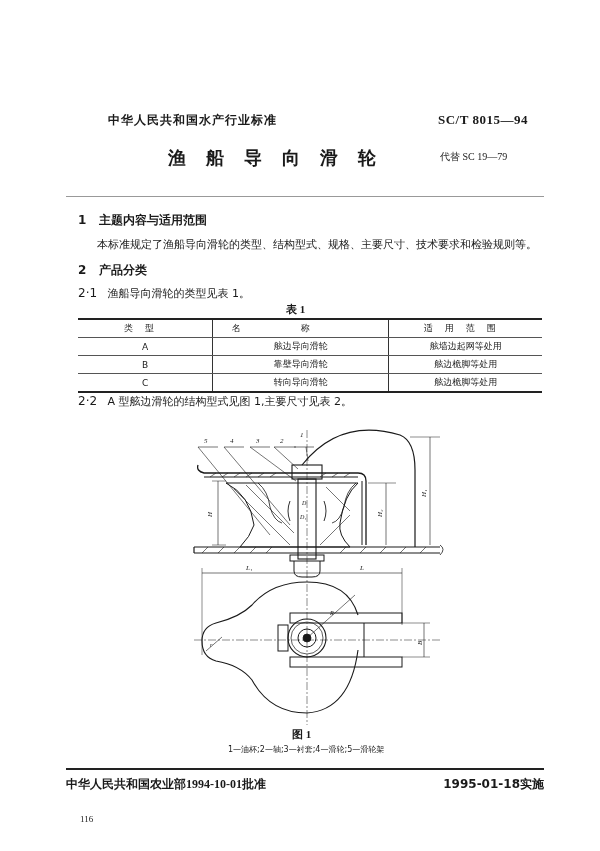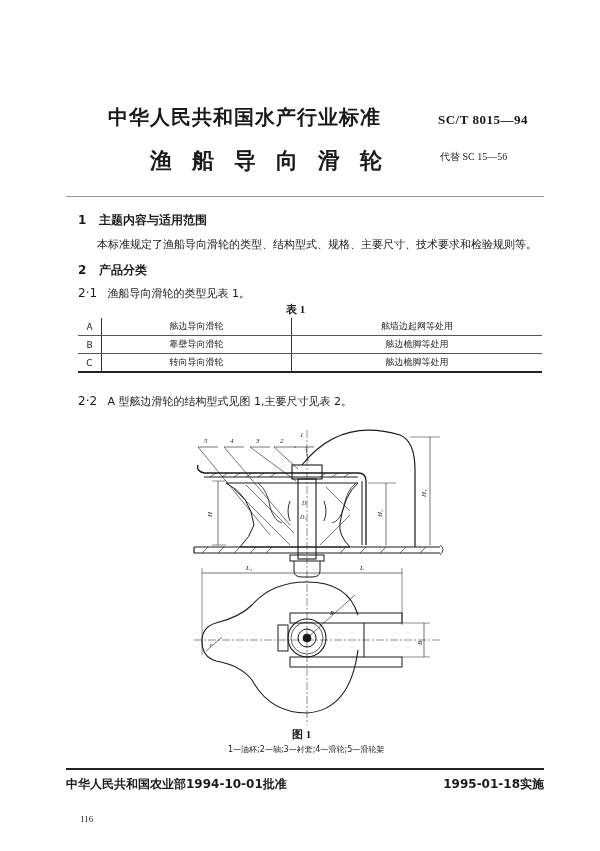--- a/index.html
+++ b/index.html
@@ -1,49 +1,49 @@
 <!DOCTYPE html>
 <html><head>
 <meta charset="utf-8">
 <style>
   html, body { margin: 0; padding: 0; background: #ffffff; }
   body { width: 600px; height: 851px; position: relative; overflow: hidden;
          font-family: "DejaVu Sans", "Liberation Sans", sans-serif; color: #1a1a1a; }
   .abs { position: absolute; }
-  .std-org { left: 108px; top: 104px; font-size: 20px; font-weight: bold; letter-spacing: 1px; }
+  .std-org { left: 108px; top: 112px; font-size: 12px; font-weight: bold; letter-spacing: 1px; }
   .std-no { left: 438px; top: 112px; font-size: 13px; font-family: "Liberation Serif", serif; font-weight: bold; letter-spacing: 0.5px; }
-  .doc-title { left: 150px; top: 146px; font-size: 22px; font-weight: bold; letter-spacing: 20px; }
+  .doc-title { left: 168px; top: 146px; font-size: 18px; font-weight: bold; letter-spacing: 20px; }
   .replaces { left: 440px; top: 150px; font-size: 10px; font-family: "Liberation Serif", serif; }
   .hr-top { left: 66px; top: 196px; width: 478px; height: 1px; background: #999; }
   .sec { font-size: 12px; font-weight: bold; }
   .body { font-size: 11px; }
   .tbl-caption { left: 286px; top: 302px; font-size: 11px; font-family: "Liberation Serif", serif; font-weight: bold; }
   table.t1 { position: absolute; left: 78px; top: 318px; width: 464px; border-collapse: collapse; font-size: 9px; }
   table.t1 th, table.t1 td { border-left: 1px solid #333; border-right: 1px solid #333; border-bottom: 1px solid #555; text-align: center; height: 17px; padding: 0; font-weight: normal; }
   table.t1 tr:first-child th { border-top: 2px solid #222; }
   table.t1 tr:last-child td { border-bottom: 2px solid #222; }
   table.t1 th:first-child, table.t1 td:first-child { border-left: none; }
   table.t1 th:last-child, table.t1 td:last-child { border-right: none; }
   .spaced { letter-spacing: 12px; }
   .spaced-wide { letter-spacing: 60px; }
   .fig { left: 190px; top: 425px; width: 260px; height: 300px; }
   .fig-cap { left: 292px; top: 727px; font-size: 11px; font-weight: bold; font-family: "Liberation Serif", serif; }
   .fig-legend { left: 228px; top: 744px; font-size: 8px; }
   .hr-bottom { left: 66px; top: 768px; width: 478px; height: 2px; background: #222; }
-  .approve { left: 66px; top: 776px; font-size: 12px; font-weight: bold; }
+  .approve { left: 66px; top: 776px; font-size: 12px; font-weight: bold; font-family: Liberation Serif, serif; }
   .effective { right: 56px; top: 776px; font-size: 12px; font-weight: bold; }
   .pageno { left: 80px; top: 814px; font-size: 9px; font-family: "Liberation Serif", serif; }
 </style>
 </head>
 <body>
 
 <div class="abs std-org">中华人民共和国水产行业标准</div>
 <div class="abs std-no">SC/T 8015—94</div>
 <div class="abs doc-title">渔船导向滑轮</div>
-<div class="abs replaces">代替 SC 15—56</div>
+<div class="abs replaces">代替 SC 19—79</div>
 <div class="abs hr-top"></div>
 
 <div class="abs sec" style="left:78px; top:212px;">
   <span>1</span>&nbsp;&nbsp;
   <span>主题内容与适用范围</span>
 </div>
 <div class="abs body" style="left:97px; top:237px;">本标准规定了渔船导向滑轮的类型、结构型式、规格、主要尺寸、技术要求和检验规则等。</div>
 
 <div class="abs sec" style="left:78px; top:262px;">
   <span>2</span>&nbsp;&nbsp;
@@ -52,20 +52,25 @@
 
 <div class="abs body" style="left:78px; top:286px;">
   <span style="font-size:12px">2·1</span>&nbsp;&nbsp;
   <span>渔船导向滑轮的类型见表 1。</span>
 </div>
 
 <div class="abs tbl-caption">表 1</div>
 
 <table class="t1">
   <tbody>
+      <tr>
+    <th style="width:29%" class="spaced">类型</th>
+    <th style="width:38%" class="spaced-wide">名称</th>
+    <th style="width:33%" class="spaced">适用范围</th>
+  </tr>
   <tr>
     <td>A</td>
     <td>舷边导向滑轮</td>
     <td>舷墙边起网等处用</td>
   </tr>
   <tr>
     <td>B</td>
     <td>靠壁导向滑轮</td>
     <td>舷边桅脚等处用</td>
   </tr>

